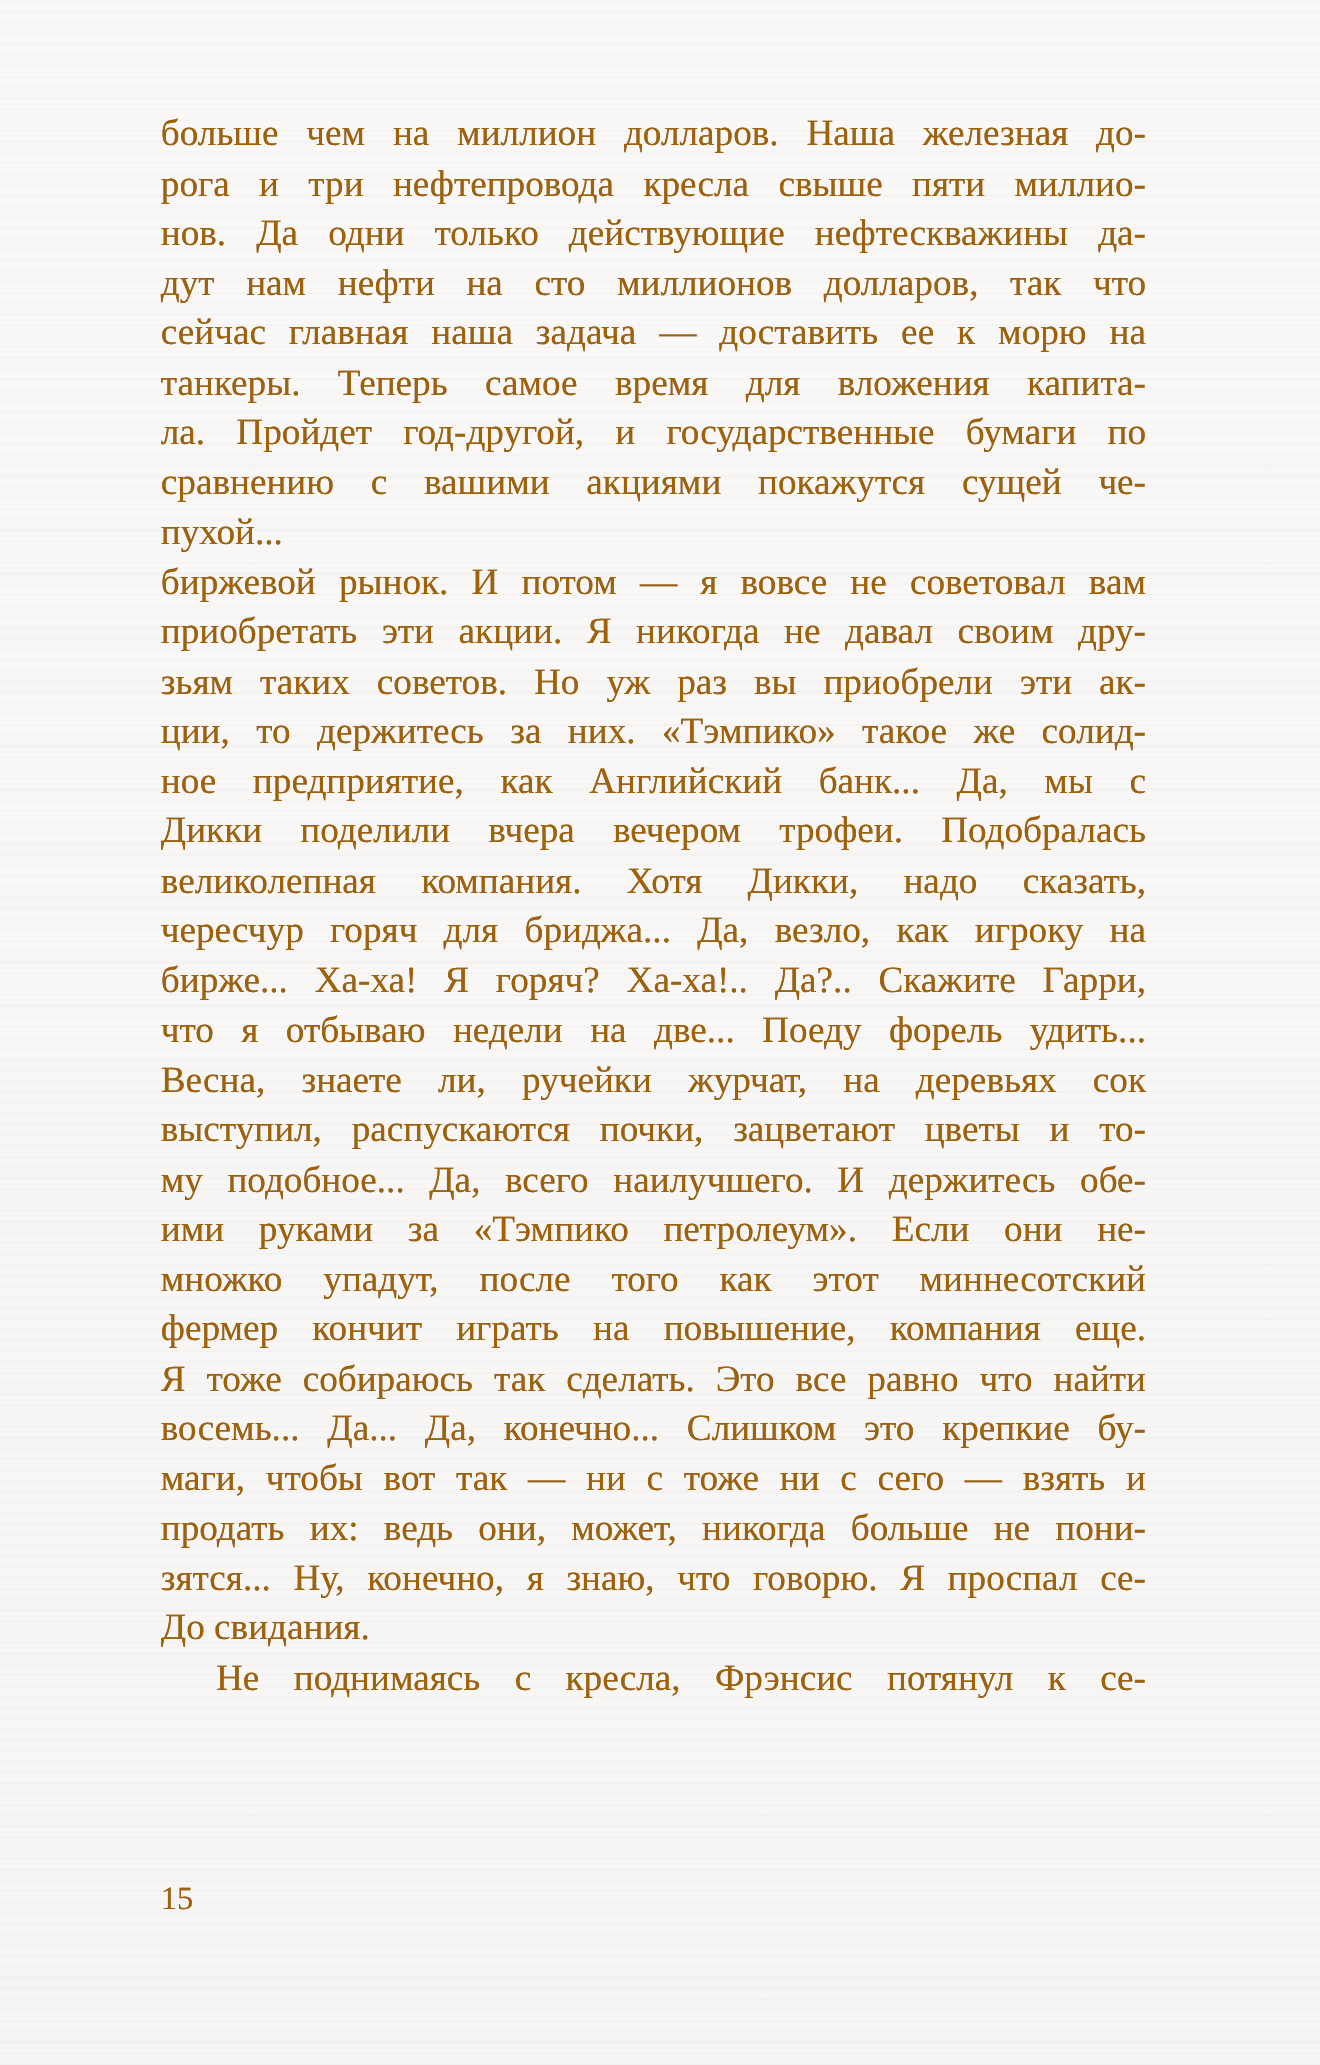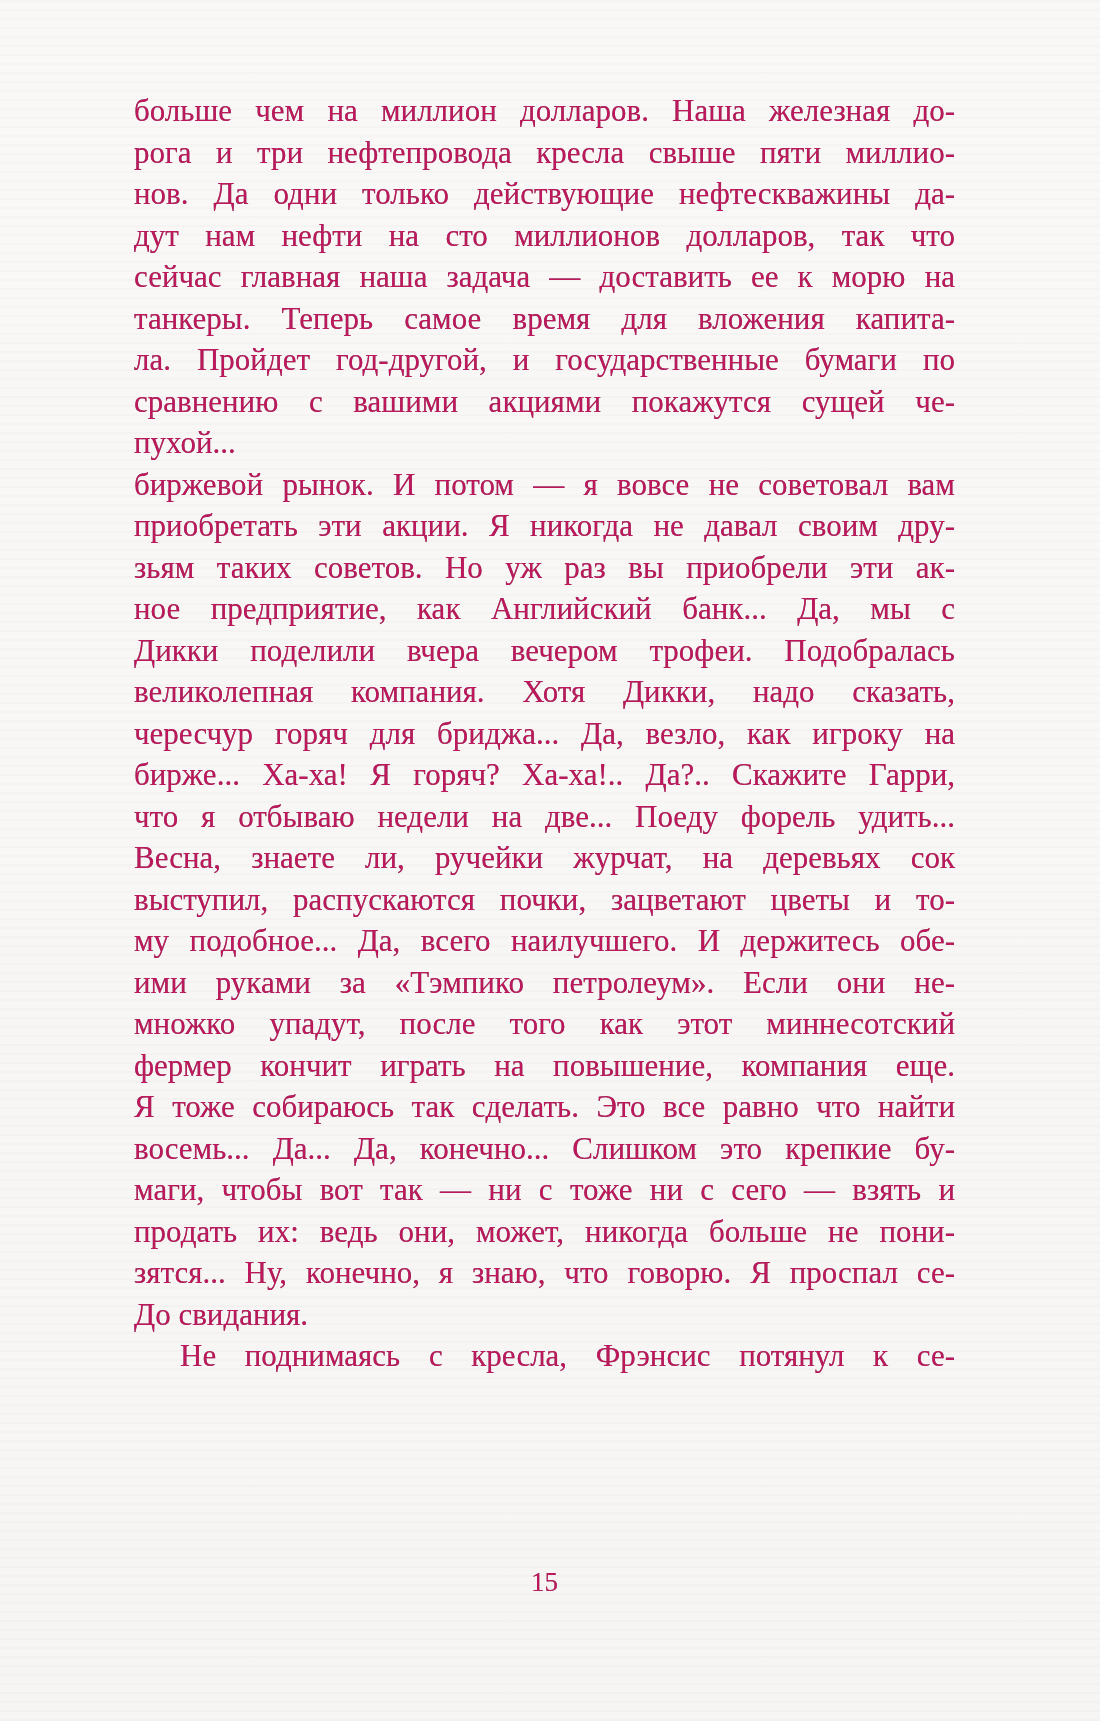--- a/index.html
+++ b/index.html
@@ -51,43 +51,44 @@
     text-indent: 46px;
   }
   .line.end {
     text-align-last: left;
   }
   .page-number {
     position: absolute;
     left: 134px;
     top: 1565px;
     width: 821px;
-    text-align: center;
+    text-align: left;
     font-size: 27px;
     line-height: 34px;
     text-shadow: 0 0 0.5px rgba(20,20,20,0.5);
   }
 </style>
 </head>
 <body>
 
-<div class="page" style="background: rgb(251, 250, 248); color: #be185d; font-family: Liberation Serif, serif;">
+<div class="page" style="background: rgb(251, 250, 248); color: #a16207; font-family: Liberation Serif, serif;">
   <div class="text-block">
       <div class="line">больше чем на миллион долларов. Наша железная до-</div>
       <div class="line">рога и три нефтепровода кресла свыше пяти миллио-</div>
       <div class="line">нов. Да одни только действующие нефтескважины да-</div>
       <div class="line">дут нам нефти на сто миллионов долларов, так что</div>
       <div class="line">сейчас главная наша задача — доставить ее к морю на</div>
       <div class="line">танкеры. Теперь самое время для вложения капита-</div>
       <div class="line">ла. Пройдет год-другой, и государственные бумаги по</div>
       <div class="line">сравнению с вашими акциями покажутся сущей че-</div>
       <div class="line end">пухой...</div>
       <div class="line">биржевой рынок. И потом — я вовсе не советовал вам</div>
       <div class="line">приобретать эти акции. Я никогда не давал своим дру-</div>
       <div class="line">зьям таких советов. Но уж раз вы приобрели эти ак-</div>
+      <div class="line">ции, то держитесь за них. «Тэмпико» такое же солид-</div>
       <div class="line">ное предприятие, как Английский банк... Да, мы с</div>
       <div class="line">Дикки поделили вчера вечером трофеи. Подобралась</div>
       <div class="line">великолепная компания. Хотя Дикки, надо сказать,</div>
       <div class="line">чересчур горяч для бриджа... Да, везло, как игроку на</div>
       <div class="line">бирже... Ха-ха! Я горяч? Ха-ха!.. Да?.. Скажите Гарри,</div>
       <div class="line">что я отбываю недели на две... Поеду форель удить...</div>
       <div class="line">Весна, знаете ли, ручейки журчат, на деревьях сок</div>
       <div class="line">выступил, распускаются почки, зацветают цветы и то-</div>
       <div class="line">му подобное... Да, всего наилучшего. И держитесь обе-</div>
       <div class="line">ими руками за «Тэмпико петролеум». Если они не-</div>

